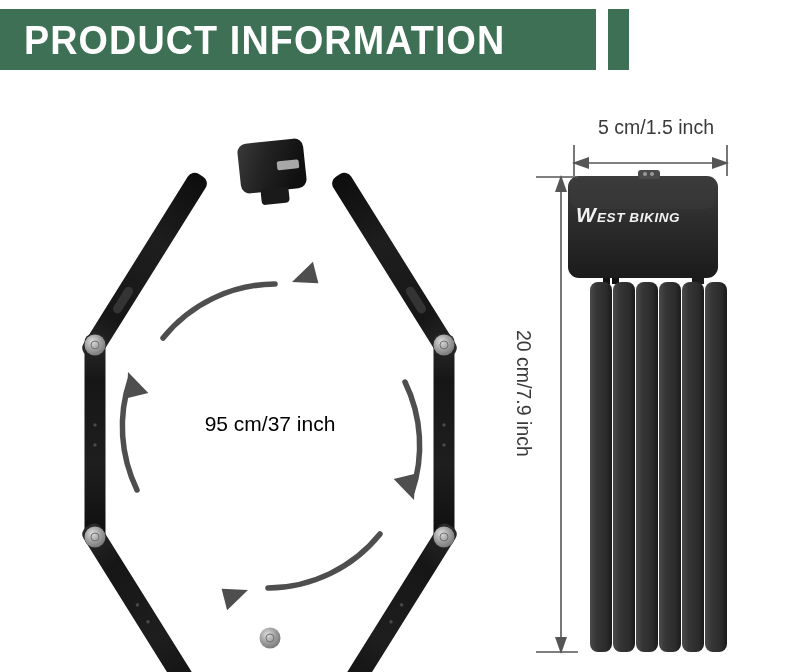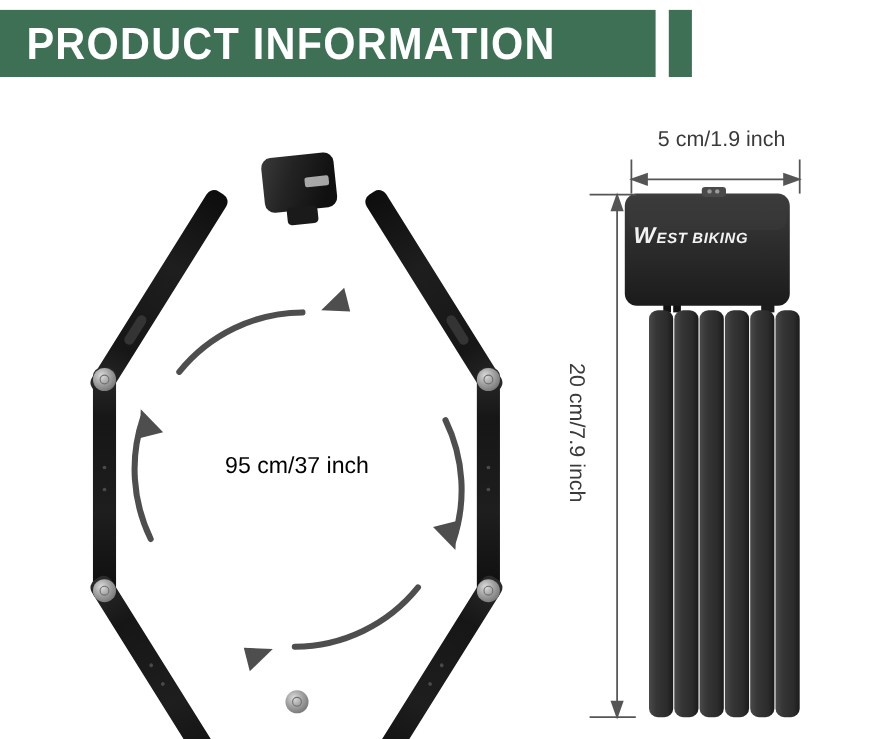--- a/index.html
+++ b/index.html
@@ -285,21 +285,21 @@
     <line x1="536" y1="177" x2="578" y2="177"></line>
     <line x1="536" y1="652" x2="578" y2="652"></line>
 
     <line x1="561" y1="186" x2="561" y2="643"></line>
 
     <polygon points="561,175 555,192 567,192" stroke="none"></polygon>
     <polygon points="561,654 555,637 567,637" stroke="none"></polygon>
   </g>
 </svg>
 
-<div id="dim-width-label">5 cm/1.9 inch</div>
+<div id="dim-width-label">5 cm/1.5 inch</div>
 
 <div id="dim-height-label">20 cm/7.9 inch</div>
 
 <div id="circumference-label">95 cm/37 inch</div>
 
 <div id="west-biking-logo">
   <span class="logo-w">W</span>
     <span class="logo-rest">EST BIKING</span>
 </div>
 

